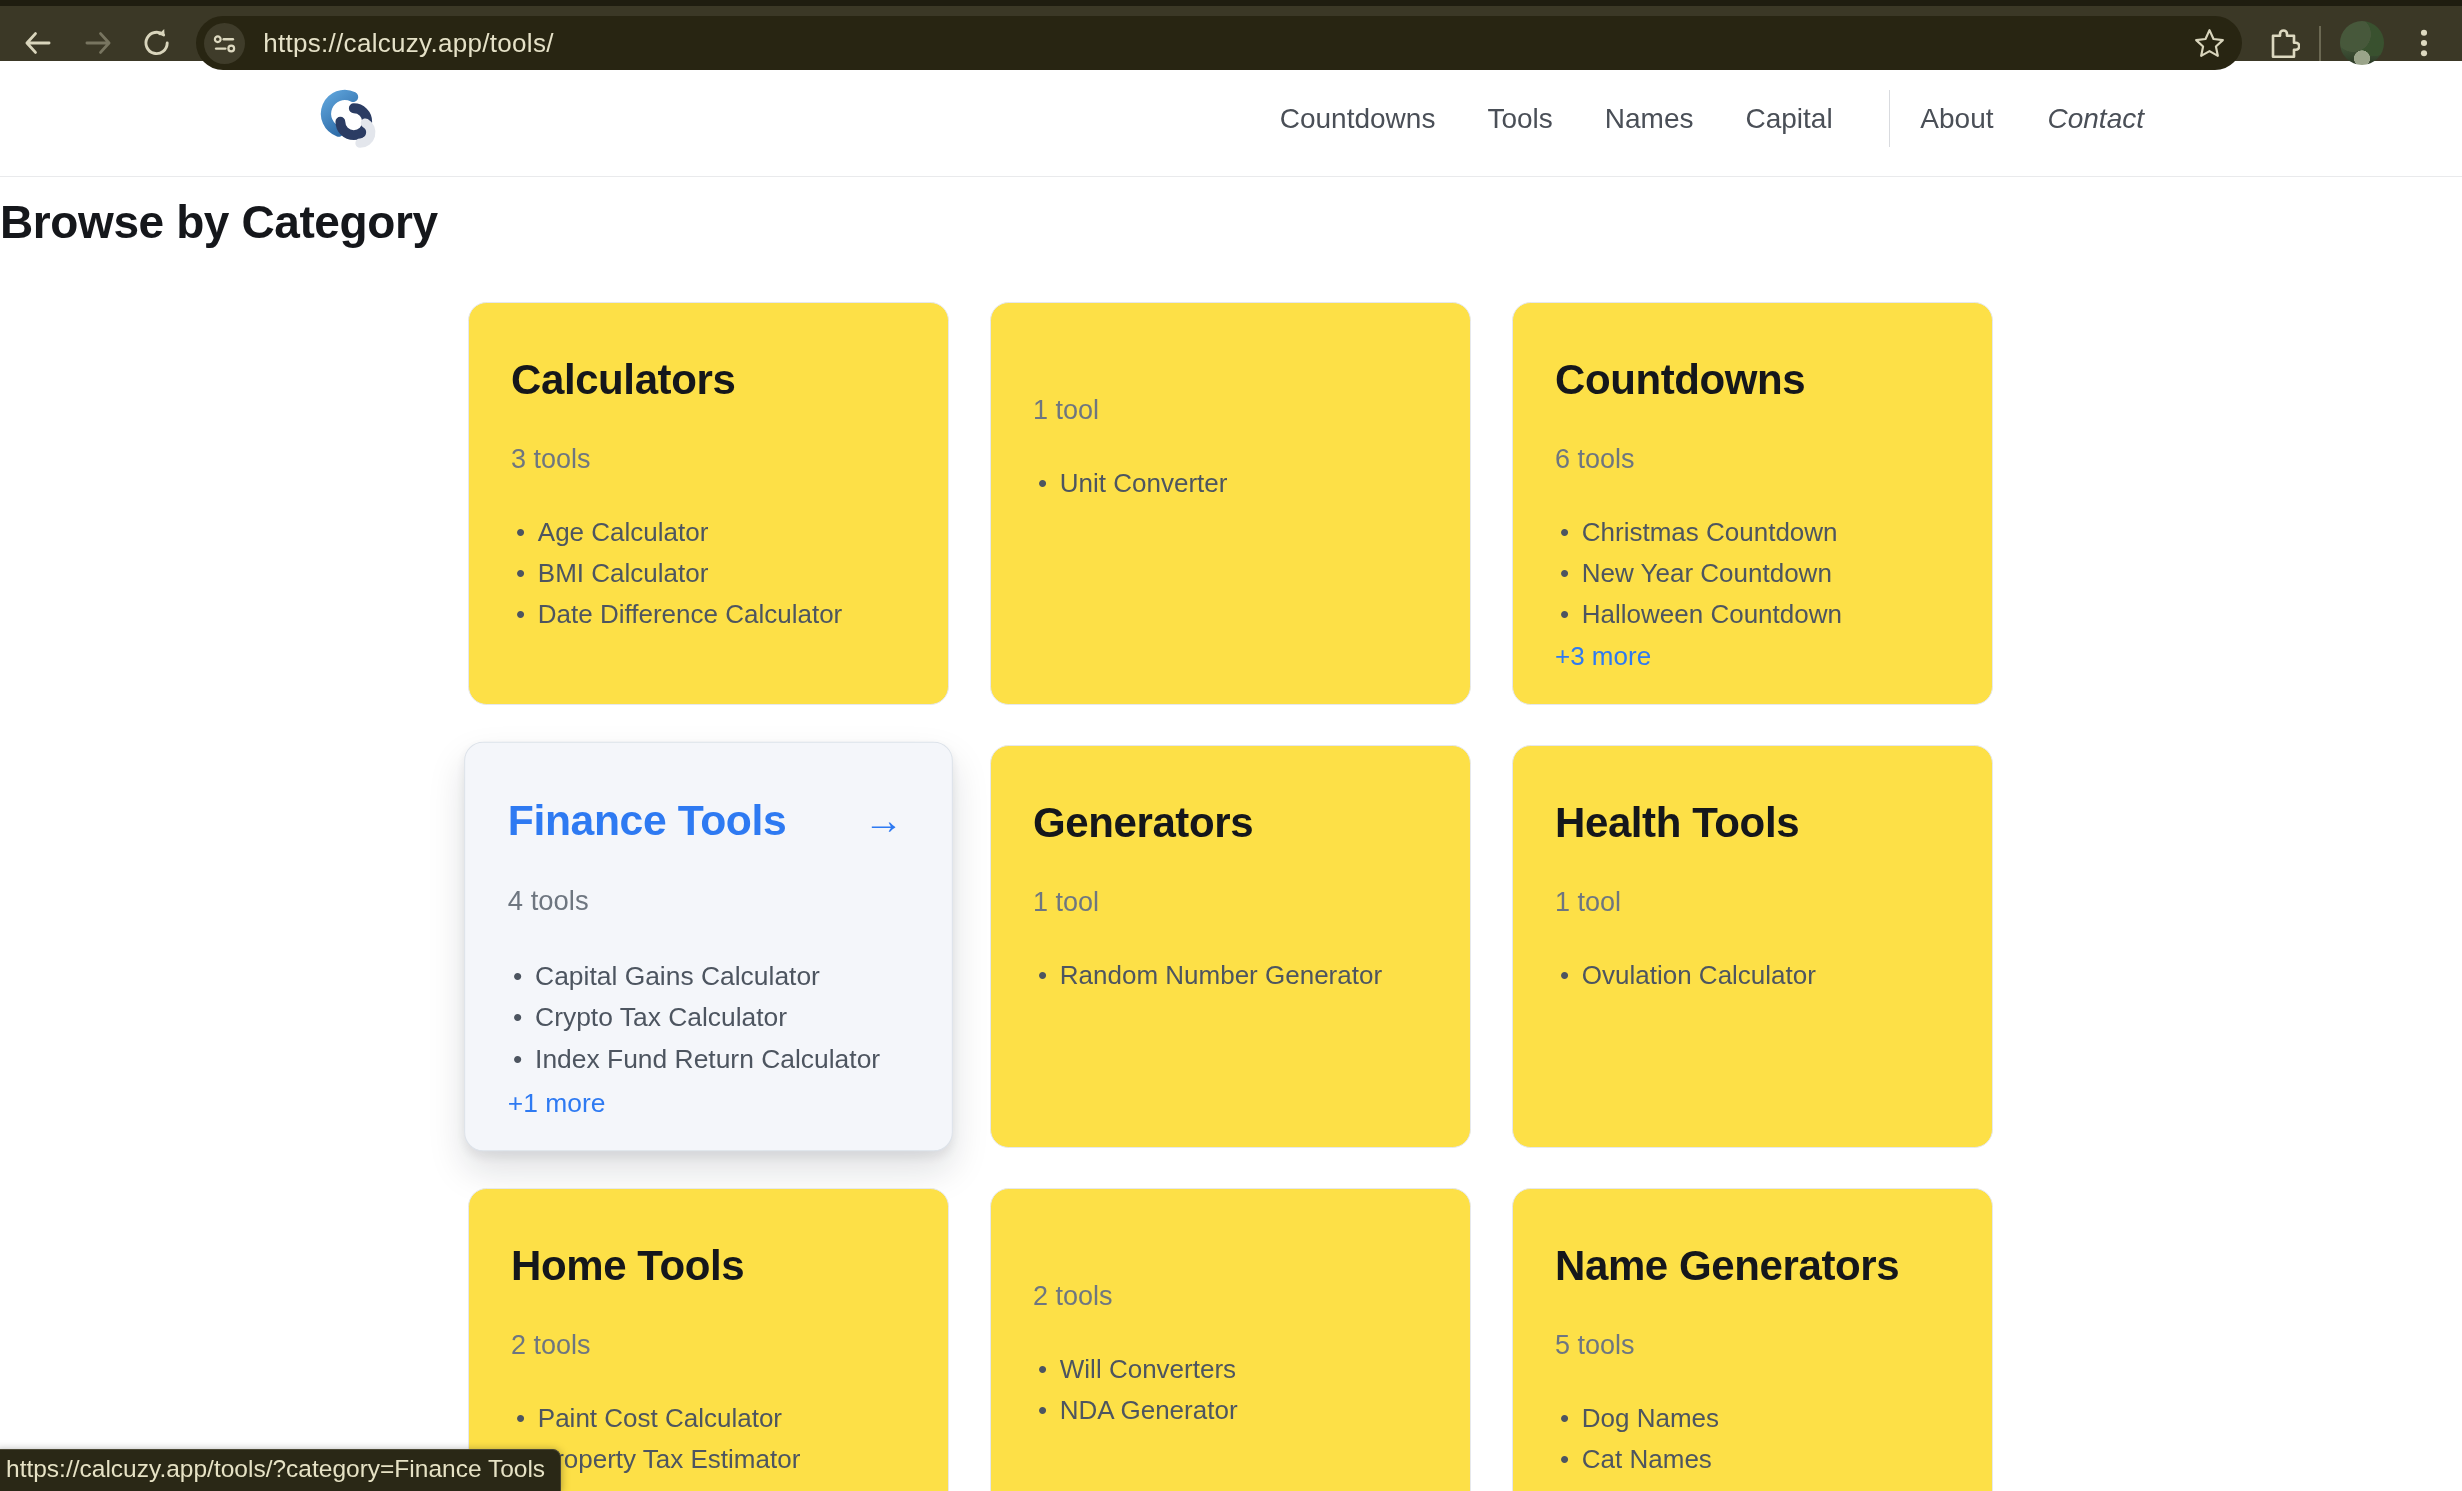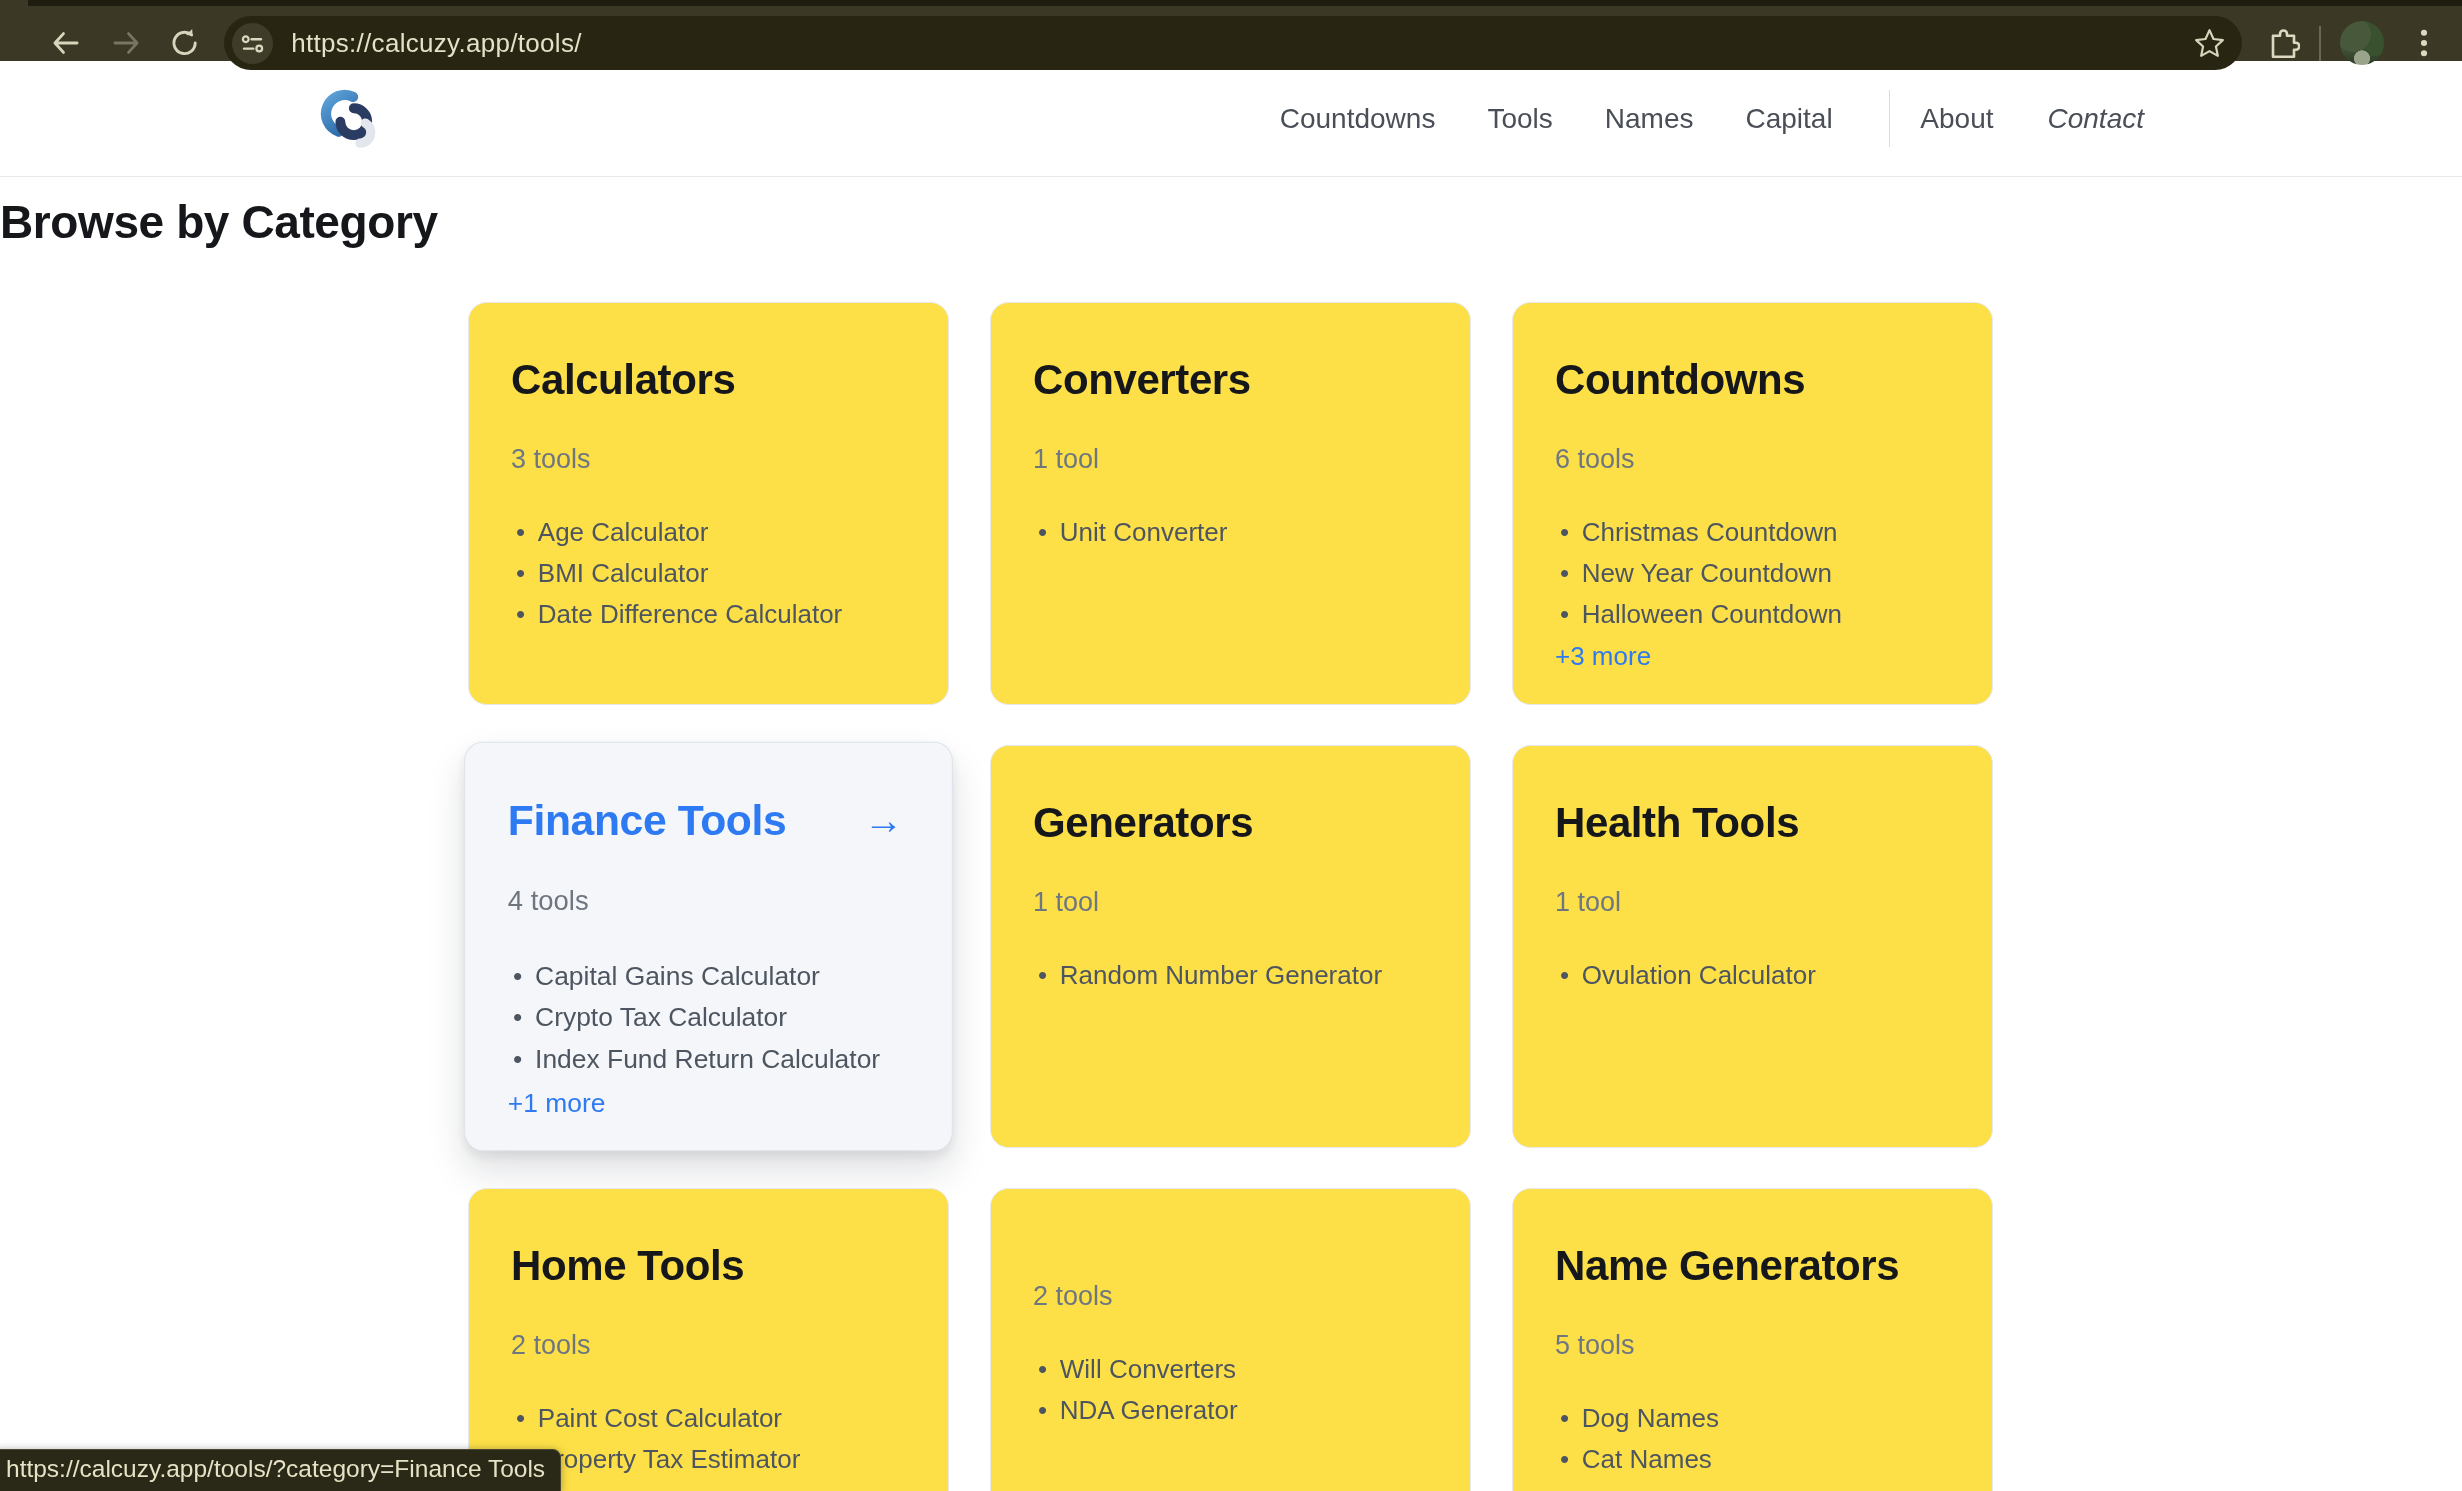--- a/index.html
+++ b/index.html
@@ -5,21 +5,21 @@
   * { box-sizing: border-box; }
   html,body{ margin:0; padding:0; }
   body{
     width:2462px; height:1492px; overflow:hidden; position:relative;
     background:#ffffff;
     font-family:"Liberation Sans", sans-serif;
     -webkit-font-smoothing:antialiased;
   }
 
   
-  .chrome{ width:100%; height:61px; background:#3b3826; position:relative;padding-left:28px; }
+  .chrome{ width:100%; height:61px; background:#3b3826; position:relative; }
   .chrome-topstrip{ height:5.9px; background:#1f1d10; }
   .toolbar{ height:75px; display:flex; align-items:center; padding:0 19.4px; }
   .tb-icon{ width:37px; height:37px; display:flex; align-items:center; justify-content:center; flex:0 0 auto; }
   .tb-icon svg{ display:block; }
   .tb-back{ margin-right:23.6px; }
   .tb-forward{ margin-right:22px; }
   .tb-reload{ margin-right:0; }
   .url-pill{
     flex:1 1 auto; height:54px; margin-left:20px; margin-right:22px;
     background:#282512; border-radius:27px;
@@ -214,24 +214,20 @@
             <span>BMI Calculator</span>
           </li>
           <li>
             <span class="bullet">•</span>
             <span>Date Difference Calculator</span>
           </li>
         </ul>
 
   </article>
       <article class="card">
-    <div class="card-head">
-      <h2 class="card-title">Converters</h2>
-
-    </div>
     <div class="tool-count">1 tool</div>
     <ul class="tool-list">
           <li>
             <span class="bullet">•</span>
             <span>Unit Converter</span>
           </li>
         </ul>
 
   </article>
       <article class="card">

